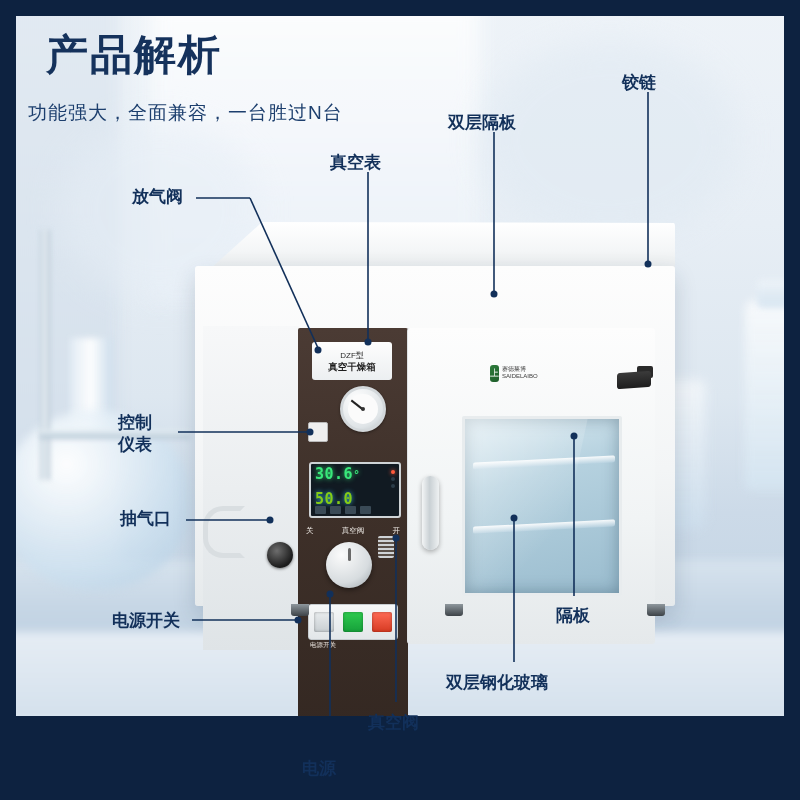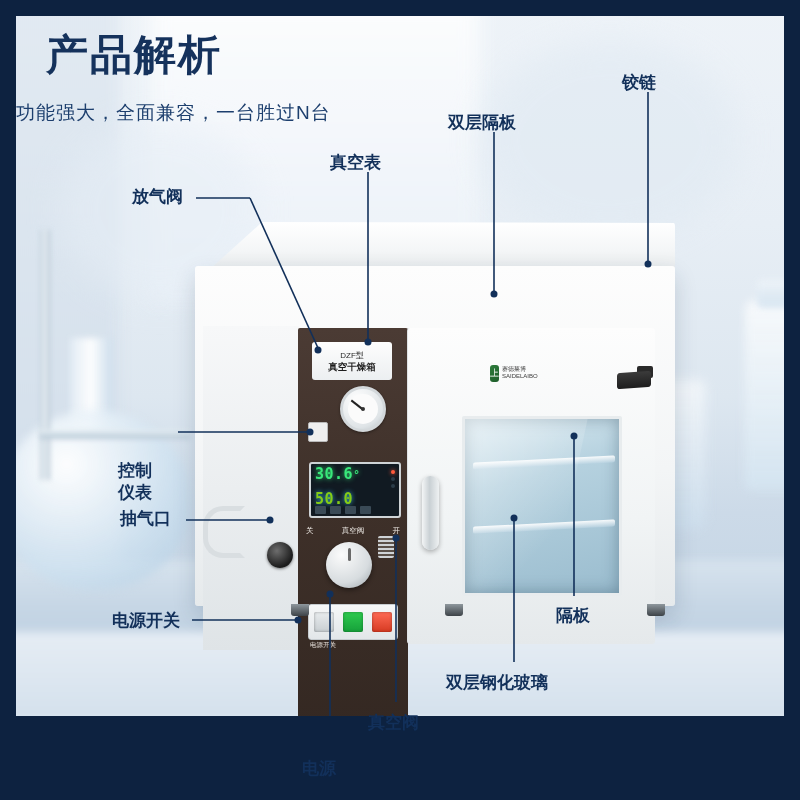--- a/index.html
+++ b/index.html
@@ -97,21 +97,21 @@
   .frame-right{position:absolute;right:0;top:0;width:16px;height:800px;background:#0d2240;}
 
   
   .title{
     position:absolute;left:26px;top:34px;
     font-size:42px;font-weight:bold;color:#15325c;letter-spacing:2px;
     line-height:1;
     margin-left:20px;
   }
   .subtitle{
-    position:absolute;left:16px;top:100px;
+    position:absolute;left:28px;top:100px;
     font-size:19px;color:#1d3f6e;letter-spacing:1px;
   }
 
   
   .oven{
     position:absolute;left:195px;top:222px;width:480px;height:400px;
   }
   
   .oven-top{
     position:absolute;left:0;top:0;width:480px;height:52px;
@@ -453,21 +453,21 @@
   <div class="frame-right"></div>
   <div class="frame-bottom"></div>
 
   <div class="title">产品解析</div>
   <div class="subtitle">功能强大，全面兼容，一台胜过N台</div>
 
   <div class="callout" id="c0" style="left: 622px; top: 72px;">铰链</div>
   <div class="callout" id="c1" style="left: 448px; top: 112px; text-align: right;">双层隔板</div>
   <div class="callout" id="c2" style="left: 330px; top: 152px;">真空表</div>
   <div class="callout" id="c3" style="left: 132px; top: 186px;">放气阀</div>
-  <div class="callout" id="c4" style="left: 118px; top: 412px; margin-top: 48px;">控制
+  <div class="callout" id="c4" style="left: 118px; top: 412px;">控制
 仪表</div>
   <div class="callout" id="c5" style="left: 120px; top: 508px; text-align: center;">抽气口</div>
   <div class="callout" id="c6" style="left: 112px; top: 610px;">电源开关</div>
   <div class="callout" id="c7" style="left: 556px; top: 605px;">隔板</div>
   <div class="callout" id="c8" style="left: 446px; top: 672px;">双层钢化玻璃</div>
   <div class="callout" id="c9" style="left: 368px; top: 712px;">真空阀</div>
   <div class="callout" id="c10" style="left: 302px; top: 758px;">电源</div>
 </div>
 
 </body></html>

